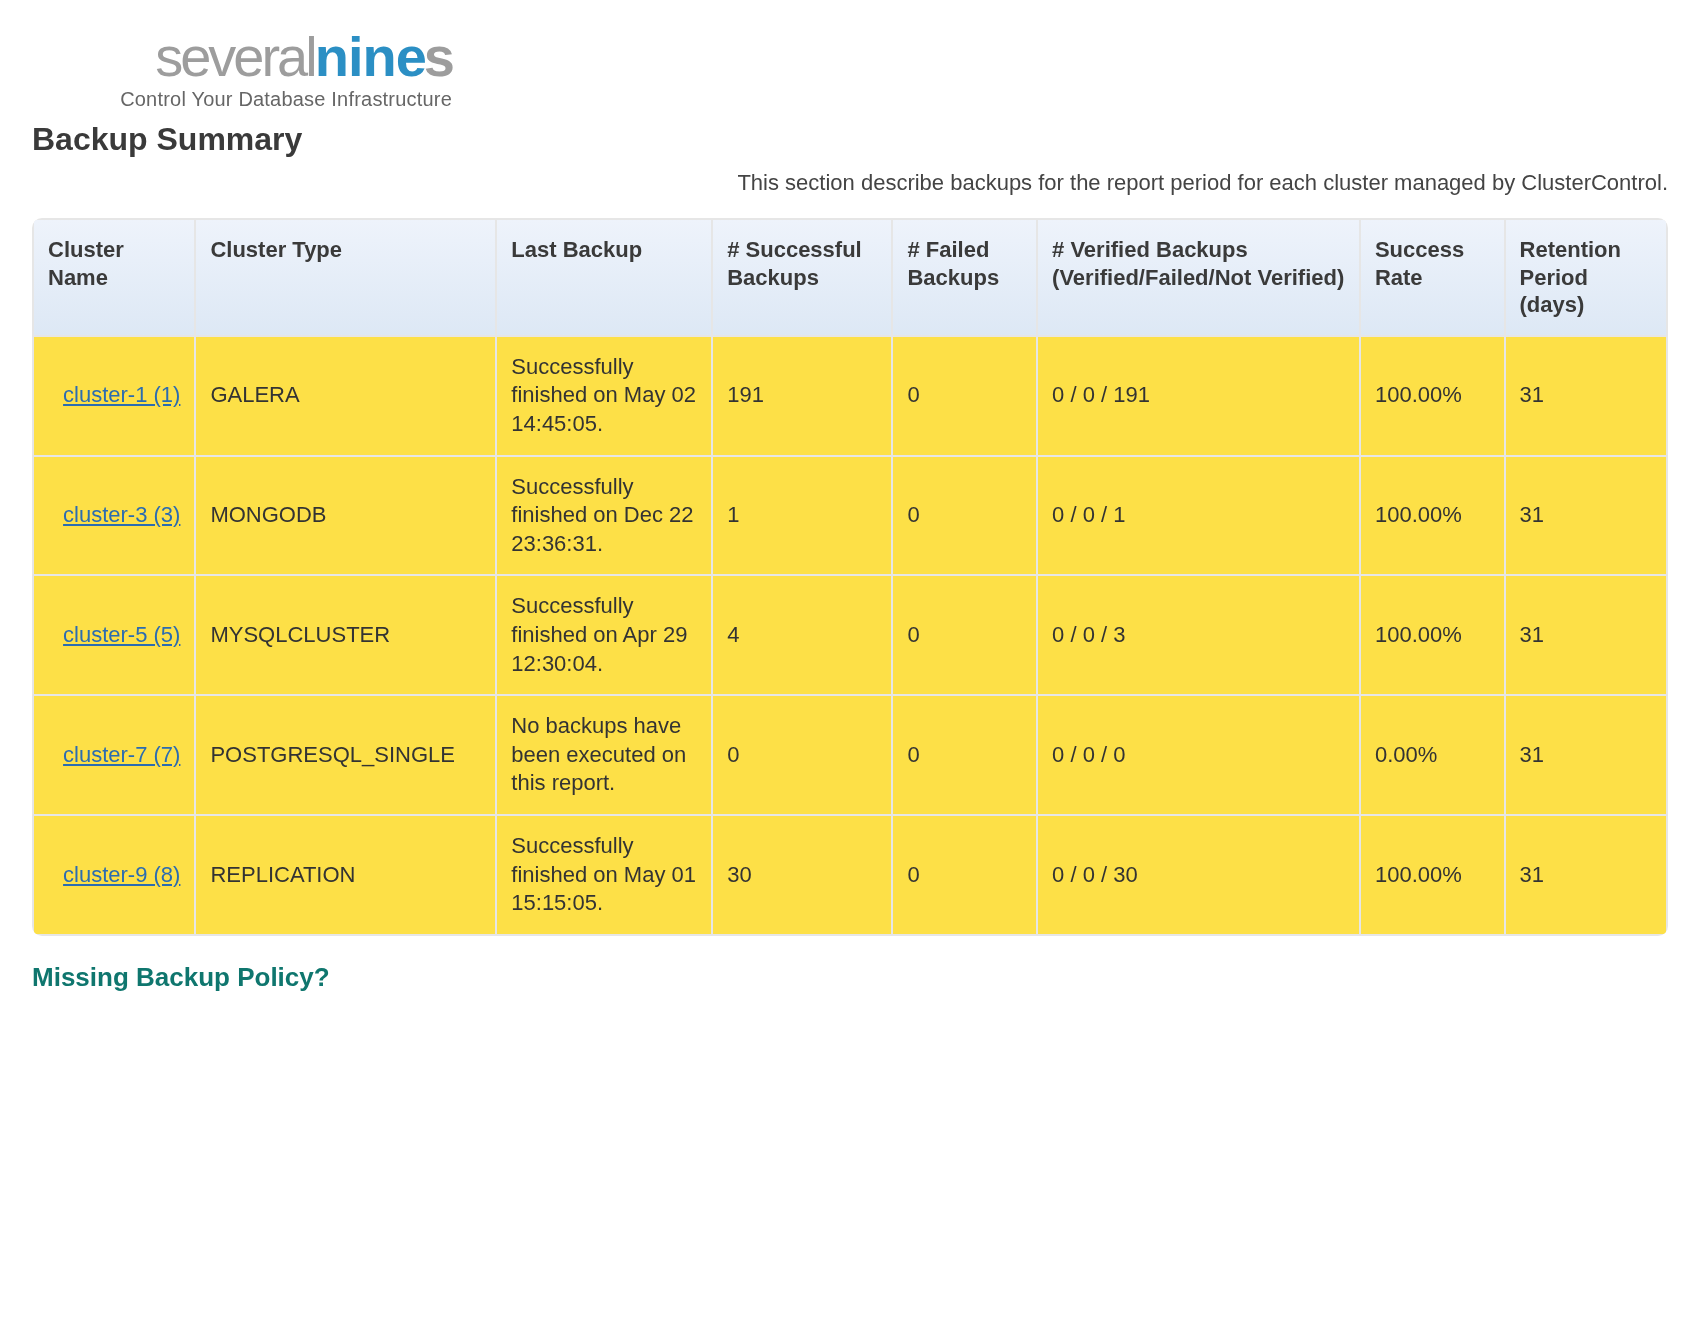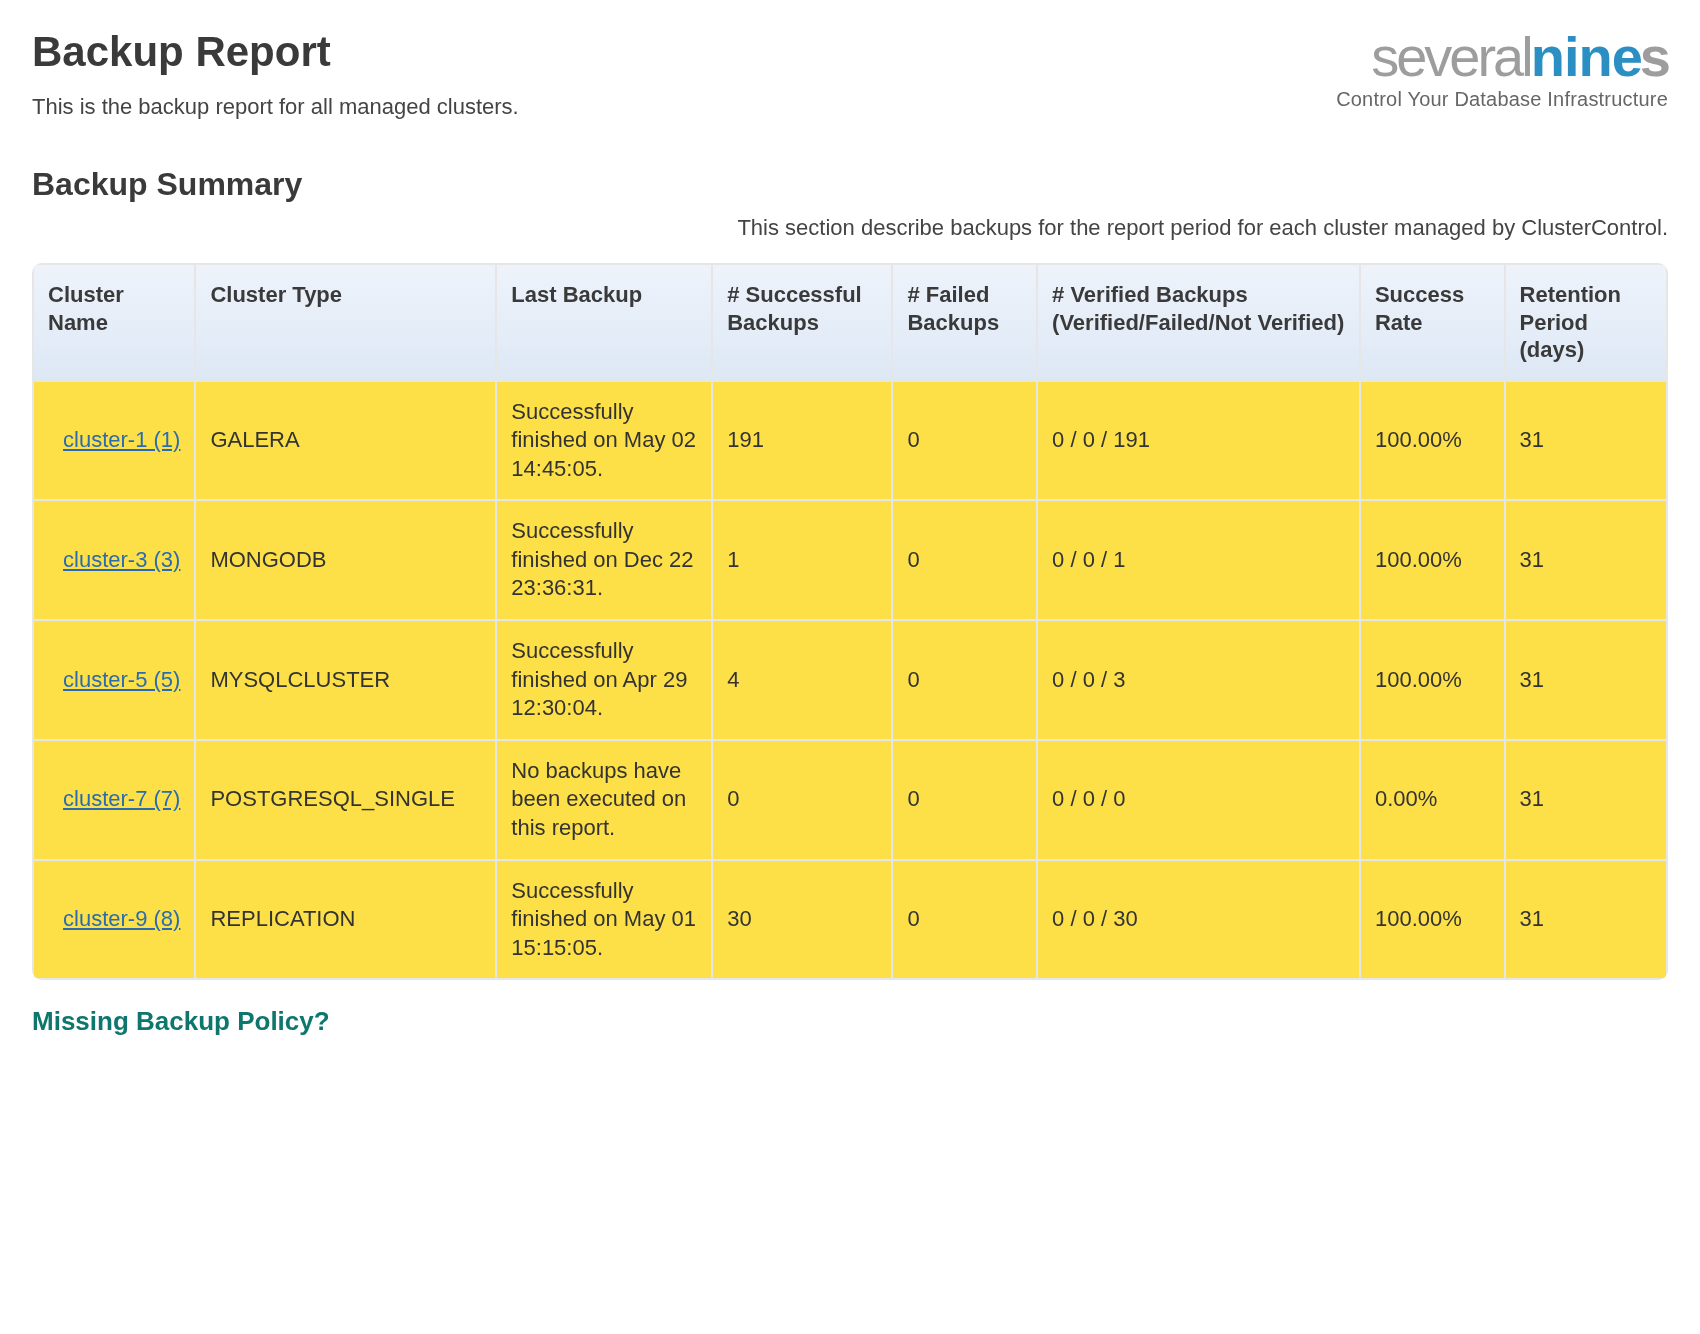--- a/index.html
+++ b/index.html
@@ -23,21 +23,21 @@
     margin: 0 0 18px 0;
     color: #3a3a3a;
   }
   .subtitle {
     margin: 10px 0 28px 0;
     color: #444;
   }
   h2 {
     font-size: 32px;
     font-weight: bold;
-    margin: 18px 0 12px 0;
+    margin: 10px 0 12px 0;
     color: #3a3a3a;
   }
   h3 {
     font-size: 26px;
     font-weight: bold;
     margin: 26px 0 0 0;
     color: #0f766e;
   }
   .section-desc {
     margin: 12px 0 22px 0;
@@ -114,24 +114,20 @@
   col.c-succ   { width: 10%; }
   col.c-fail   { width: 8%;  }
   col.c-ver    { width: 18%; }
   col.c-rate   { width: 8%;  }
   col.c-ret    { width: 9%;  }
 </style>
 </head>
 <body>
 
 <div class="top">
-  <div>
-    <h1>Backup Report</h1>
-    <div class="subtitle">This is the backup report for all managed clusters.</div>
-  </div>
   <div class="logo">
     <div class="logo-word">
       <span class="lw-several">several</span><span class="lw-nin">nin</span><span class="lw-e">e</span><span class="lw-s">s</span>
     </div>
     <div class="logo-tag">Control Your Database Infrastructure</div>
   </div>
 </div>
 
 <h2>Backup Summary</h2>
 <div class="section-desc">This section describe backups for the report period for each cluster managed by ClusterControl.</div>

